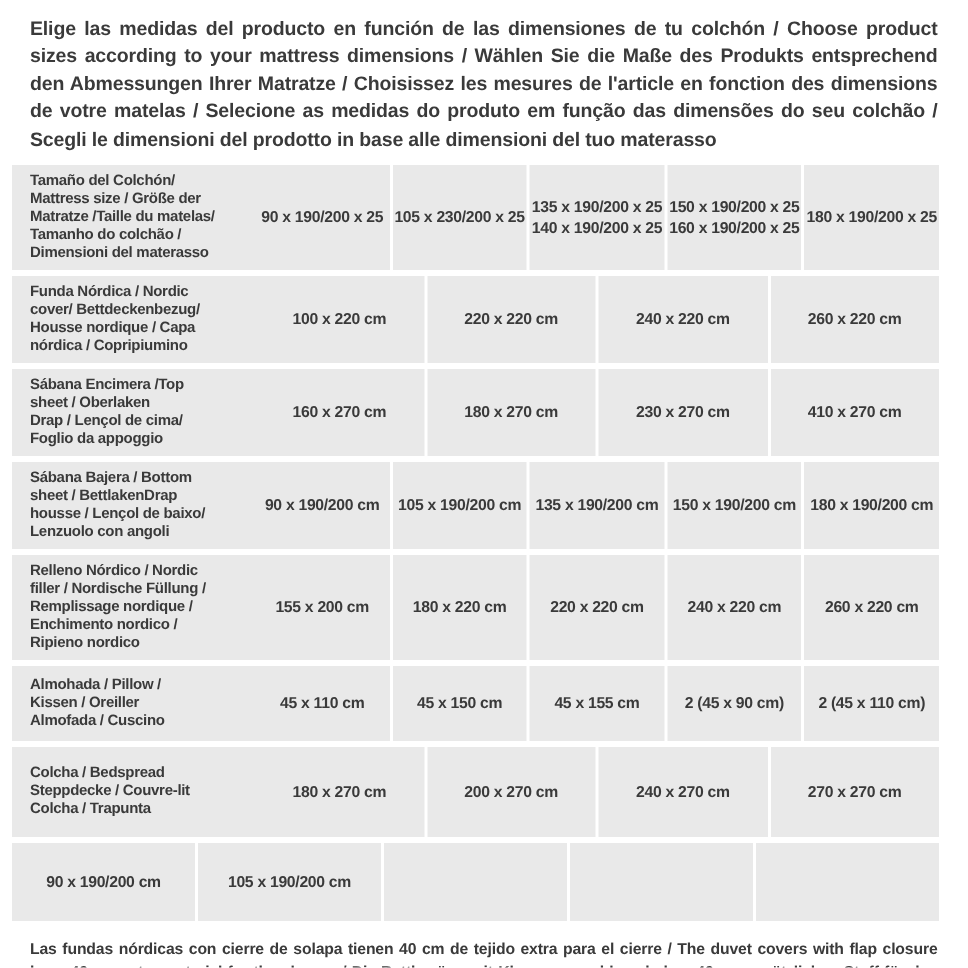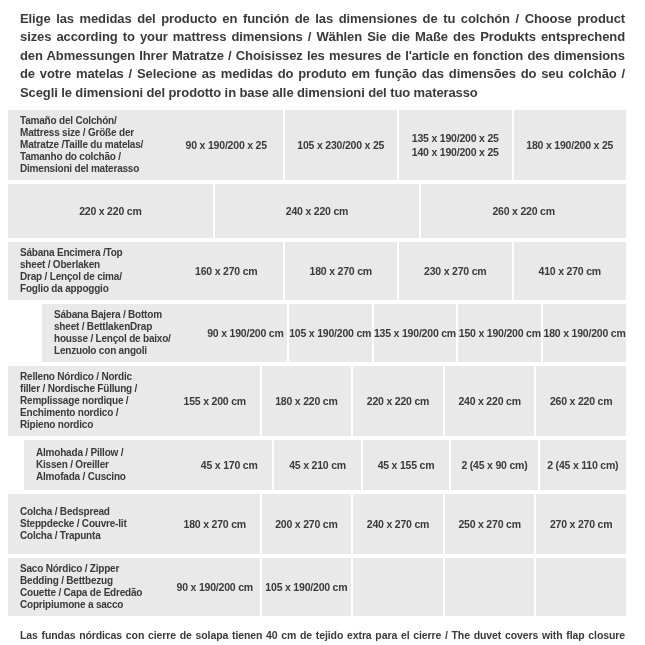--- a/index.html
+++ b/index.html
@@ -32,23 +32,23 @@
   }
   .row {
     display: flex;
     align-items: stretch;
     background: var(--cell-bg, #e9e9e9);
     justify-content: space-between;
   }
   .row:nth-child(1) { min-height: 62px; }
   .row:nth-child(2) { min-height: 54px; }
   .row:nth-child(3) { min-height: 56px; }
-  .row:nth-child(4) { min-height: 58px; margin-left: 34px; }
+  .row:nth-child(4) { min-height: 58px; }
   .row:nth-child(5) { min-height: 62px; }
-  .row:nth-child(6) { min-height: 50px; margin-left: 16px; }
+  .row:nth-child(6) { min-height: 50px; }
   .row:nth-child(7) { min-height: 60px; }
   .row:nth-child(8) { min-height: 52px; }
   .cell-label {
     flex: 0 0 148px;
     padding: 5px 2px 5px 12px;
     display: flex;
     align-items: center;
     font-size: 10px;
     line-height: 1.2;
     white-space: pre-line;
@@ -86,24 +86,31 @@
   <div class="row">
     <div class="cell-label">Tamaño del Colchón/
 Mattress size / Größe der
 Matratze /Taille du matelas/
 Tamanho do colchão /
 Dimensioni del materasso</div>
     <div class="cell">90 x 190/200 x 25</div>
     <div class="cell">105 x 230/200 x 25</div>
     <div class="cell">135 x 190/200 x 25
 140 x 190/200 x 25</div>
+    <div class="cell">150 x 190/200 x 25
+160 x 190/200 x 25</div>
     <div class="cell">180 x 190/200 x 25</div>
   </div>
 
   <div class="row">
+    <div class="cell-label">Funda Nórdica /  Nordic
+cover/ Bettdeckenbezug/
+Housse nordique  / Capa
+nórdica / Copripiumino</div>
+    <div class="cell">100 x 220 cm</div>
     <div class="cell">220 x 220 cm</div>
     <div class="cell">240 x 220 cm</div>
     <div class="cell">260 x 220 cm</div>
   </div>
 
   <div class="row">
     <div class="cell-label">Sábana Encimera /Top
 sheet / Oberlaken
 Drap / Lençol de cima/
 Foglio da appoggio</div>
@@ -135,43 +142,38 @@
     <div class="cell">180 x 220 cm</div>
     <div class="cell">220 x 220 cm</div>
     <div class="cell">240 x 220 cm</div>
     <div class="cell">260 x 220 cm</div>
   </div>
 
   <div class="row">
     <div class="cell-label">Almohada  / Pillow /
 Kissen / Oreiller
 Almofada / Cuscino</div>
-    <div class="cell">45 x 170 cm</div>
-    <div class="cell">45 x 210 cm</div>
+    <div class="cell">45 x 110 cm</div>
+    <div class="cell">45 x 150 cm</div>
     <div class="cell">45 x 155 cm</div>
     <div class="cell">2 (45 x 90 cm)</div>
     <div class="cell">2 (45 x 110 cm)</div>
   </div>
 
   <div class="row">
     <div class="cell-label">Colcha / Bedspread
 Steppdecke / Couvre-lit
 Colcha / Trapunta</div>
     <div class="cell">180 x 270 cm</div>
     <div class="cell">200 x 270 cm</div>
     <div class="cell">240 x 270 cm</div>
-    <div class="cell">250 x 270 cm</div>
     <div class="cell">270 x 270 cm</div>
   </div>
 
   <div class="row">
-    <div class="cell-label">Saco Nórdico / Zipper
-Bedding / Bettbezug
-Couette  / Capa de Edredão
-Copripiumone a sacco</div>
     <div class="cell">90 x 190/200 cm</div>
     <div class="cell">105 x 190/200 cm</div>
     <div class="cell"></div>
     <div class="cell"></div>
     <div class="cell"></div>
   </div>
 
 </div>
 
 <p class="footnote">Las fundas nórdicas con cierre de solapa tienen 40 cm de tejido extra para el cierre  / The duvet covers with flap closure have 40 cm extra material for the closure / Die Bettbezüge mit Klappenverschluss haben 40 cm zusätzlichen Stoff für den Verschluss / Les housses de couettes avec fermeture à rabat possèdent 40 cm de tissu supplémentaire pour la fermeture / As capas de edredão com fecho tipo aba têm 40 cm de tecido adicional para o fecho / I copripiumoni con chiusura a patta hanno 40 cm di tessuto extra per la chiusura</p>

